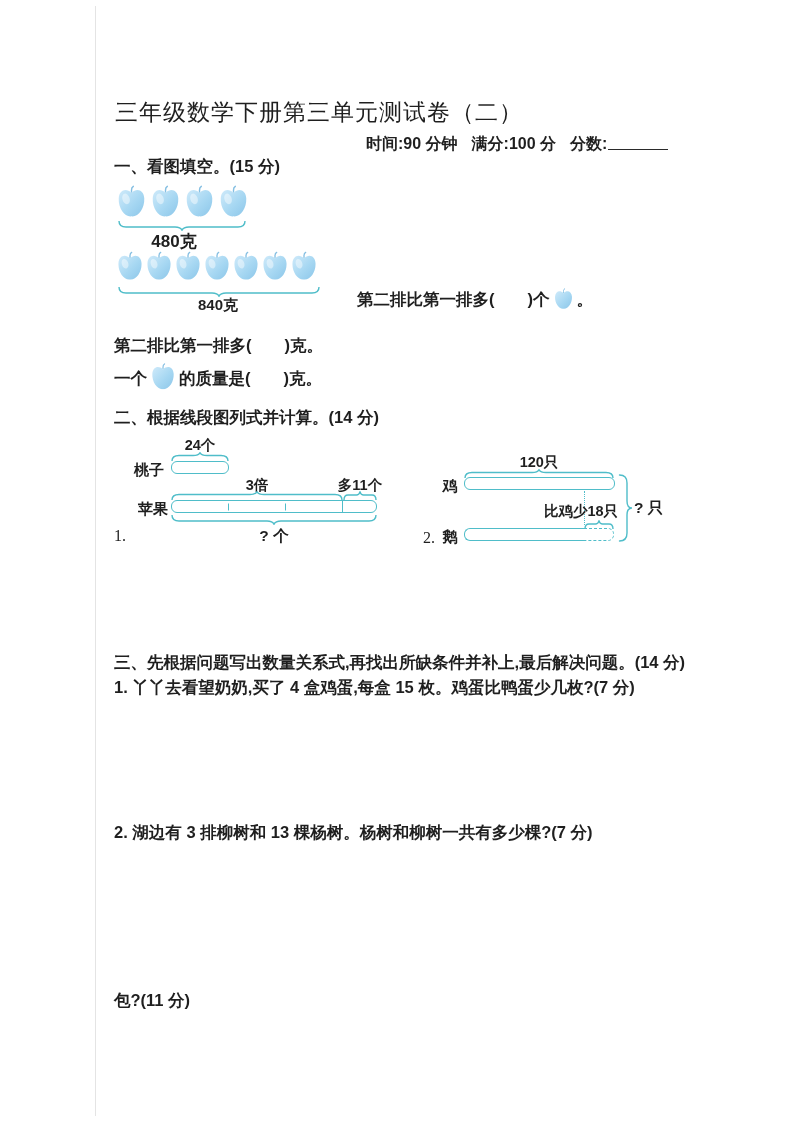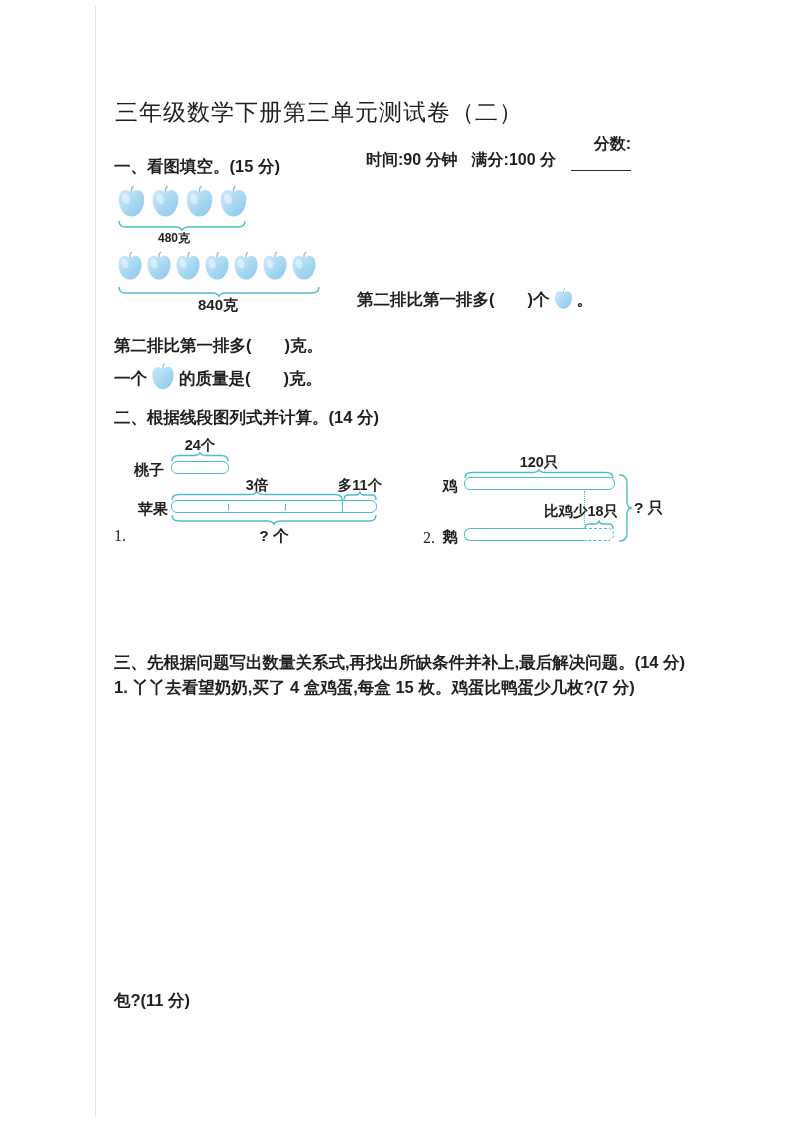--- a/index.html
+++ b/index.html
@@ -48,21 +48,21 @@
     </defs>
   </svg>
 
   <div class="abs pageline" style="left:95px;top:6px;height:1110px;"></div>
 
   <div class="abs title nowrap" style="left:115px;top:97px;width:560px;">三年级数学下册第三单元测试卷（二）</div>
 
   <div class="abs meta nowrap" style="left:366px;top:134px;">
     <span>时间:90 分钟</span>
     <span>满分:100 分</span>
-    <span style="display:flex;align-items:flex-end;flex-direction:column;">
+    <span style="display:flex;align-items:flex-start;">
       <span>分数:</span>
       <span class="blank"></span>
     </span>
   </div>
 
   <div class="abs h1 nowrap" style="left:114px;top:156px;">一、看图填空。(15 分)</div>
 
   <div class="abs apples" style="left:116px;top:185px;gap:3px;">
       <span class="apple-wrap ap-lg">
       <svg viewBox="0 0 34 38">
@@ -91,21 +91,21 @@
         <path fill="url(#appleGrad)" d="M17 8.5 C11 2.5 3.5 5.5 3 14.5 C2.5 25 9.5 35.2 17 34.2 C24.5 35.2 31.5 25 31 14.5 C30.5 5.5 23 2.5 17 8.5 Z"></path>
         <ellipse class="hl" cx="11" cy="15" rx="4" ry="6" transform="rotate(-18 11 15)"></ellipse>
       </svg>
     </span>
     </div>
   <div class="abs brace" style="left:118px;top:221px;">
     <svg width="128" height="10">
         <path d="M1 0 Q1 6 8 6 L57 6 Q62.5 6 64 9.2 Q65.5 6 71 6 L120 6 Q127 6 127 0"></path>
       </svg>
   </div>
-  <div class="abs dlabel nowrap" style="left:112px;top:230px;width:124px;font-size:12px;">480克</div>
+  <div class="abs dlabel nowrap" style="left:112px;top:230px;width:124px;font-size:17px;">480克</div>
 
   <div class="abs apples" style="left:116px;top:251px;gap:1px;">
       <span class="apple-wrap ap-md">
       <svg viewBox="0 0 34 38">
         <path class="stem" d="M17 7.5 C17.2 4.5 16.2 3 19 1.2"></path>
         <path fill="url(#appleGrad)" d="M17 8.5 C11 2.5 3.5 5.5 3 14.5 C2.5 25 9.5 35.2 17 34.2 C24.5 35.2 31.5 25 31 14.5 C30.5 5.5 23 2.5 17 8.5 Z"></path>
         <ellipse class="hl" cx="11" cy="15" rx="4" ry="6" transform="rotate(-18 11 15)"></ellipse>
       </svg>
     </span>
       <span class="apple-wrap ap-md">
@@ -242,16 +242,17 @@
 
   <div class="abs brace" style="left:618px;top:474px;">
     <svg width="16" height="68">
         <path d="M1.5 1 Q9 1 9 9 L9 27 Q9 34 14 34 Q9 34 9 41 L9 59 Q9 67 1.5 67"></path>
       </svg>
   </div>
   <div class="abs dlabel nowrap" style="left:634px;top:498px;font-size:15.5px;">? 只</div>
 
   <div class="abs h1 nowrap" style="left:114px;top:652px;">三、先根据问题写出数量关系式,再找出所缺条件并补上,最后解决问题。(14 分)</div>
   <div class="abs body-text nowrap" style="left:114px;top:675px;">1. 丫丫去看望奶奶,买了 4 盒鸡蛋,每盒 15 枚。鸡蛋比鸭蛋少几枚?(7 分)</div>
+  <div class="abs body-text nowrap" style="left:114px;top:820px;">2. 湖边有 3 排柳树和 13 棵杨树。杨树和柳树一共有多少棵?(7 分)</div>
 
   <div class="abs body-text nowrap" style="left:114px;top:988px;">包?(11 分)</div>
 
 </div>
 
 </body></html>

